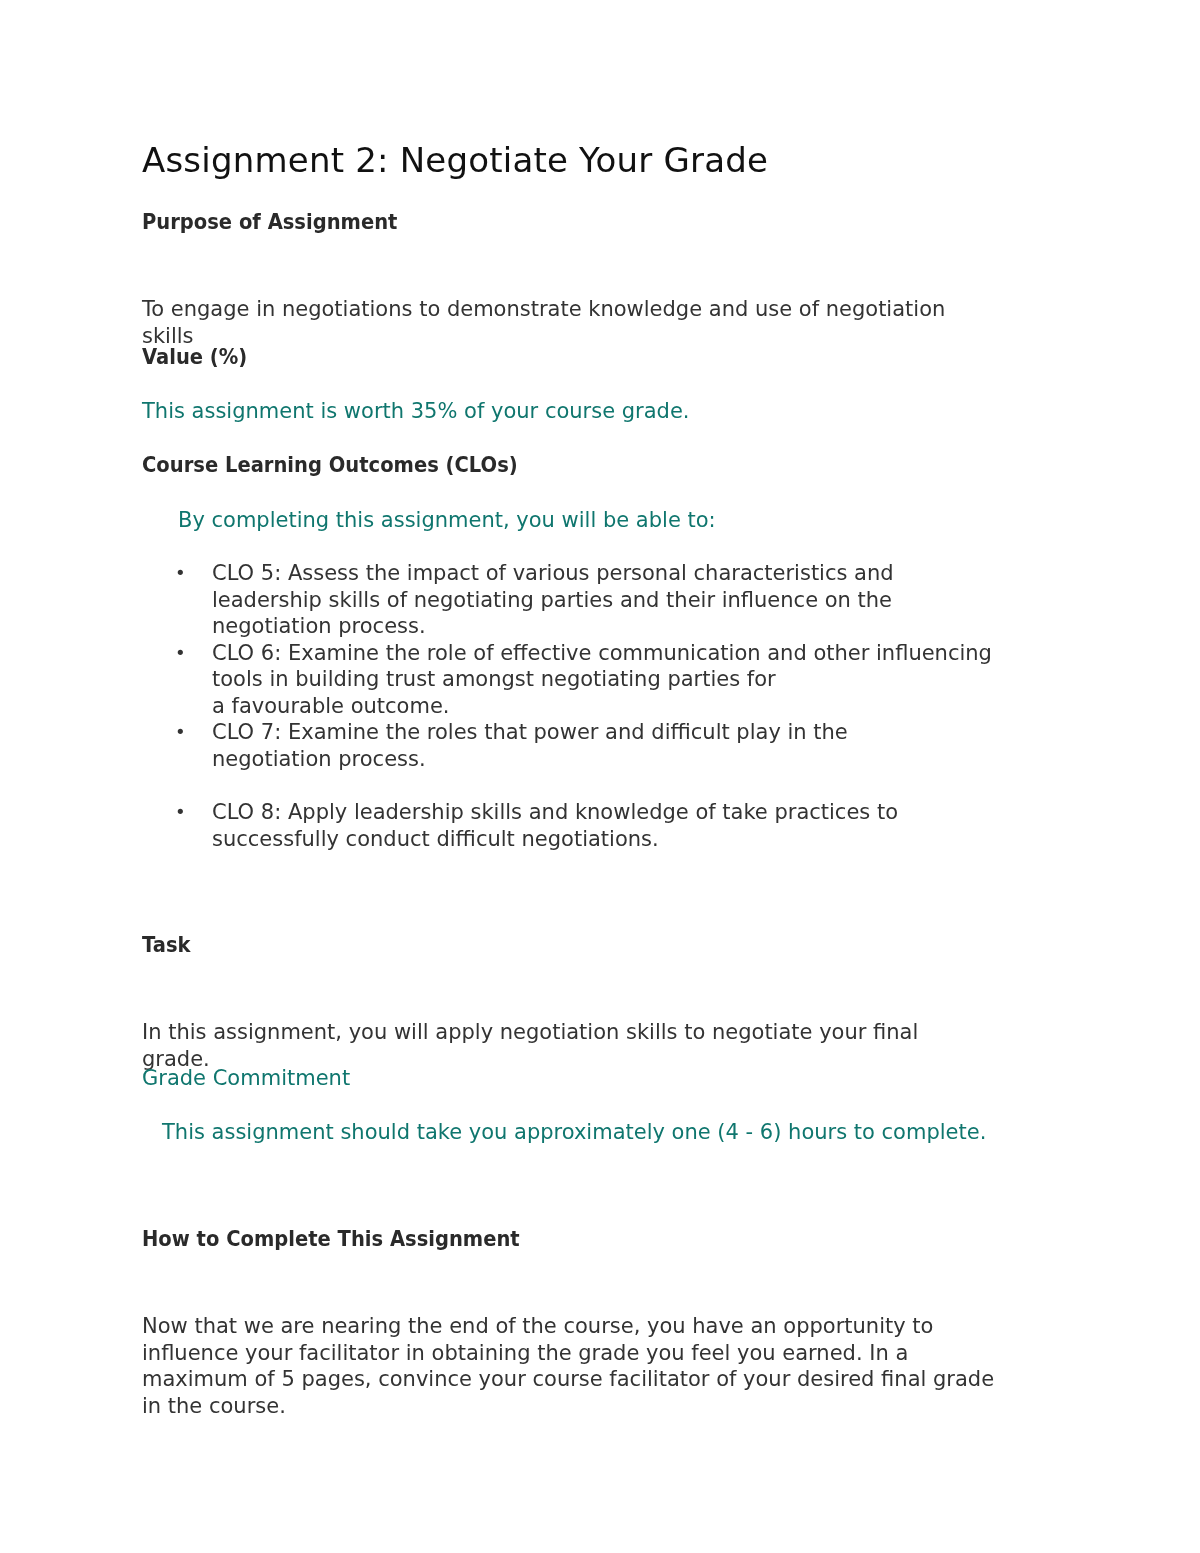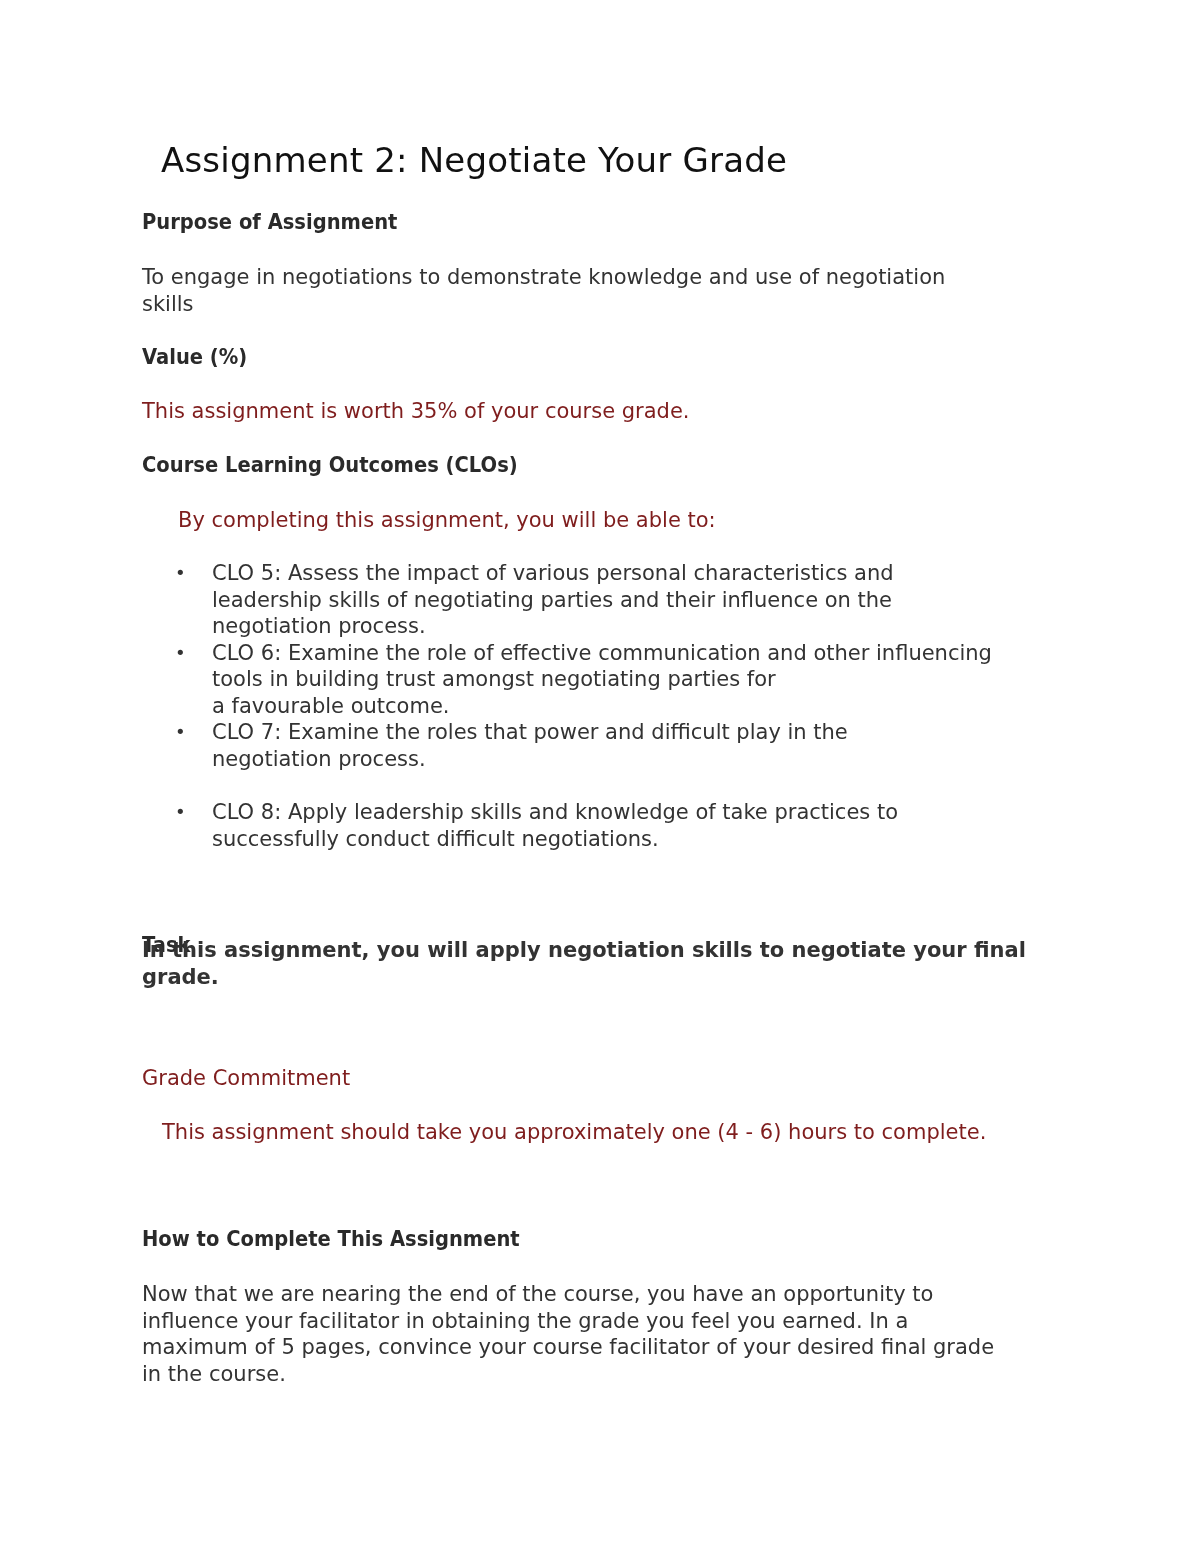--- a/index.html
+++ b/index.html
@@ -1,22 +1,22 @@
 <!DOCTYPE html>
 <html><head>
 <meta charset="utf-8">
 <style>
   html, body { margin:0; padding:0; background:#ffffff; }
   body { width:1200px; height:1553px; position:relative; overflow:hidden;
          font-family:"DejaVu Sans", sans-serif; color:#222; }
   .page { position:absolute; left:142px; top:0; width:920px; }
-  .title { position:absolute; left:0; top:140px; font-size:34px; color:#111; white-space:nowrap; letter-spacing:0.2px;margin-left:19px; }
+  .title { position:absolute; left:0; top:140px; font-size:34px; color:#111; white-space:nowrap; letter-spacing:0.2px; }
   .h { position:absolute; left:0; font-size:21px; font-weight:bold; color:#2a2a2a; white-space:nowrap; transform:scaleX(0.93); transform-origin:left; }
-  .p { position:absolute; left:0; font-size:21px; line-height:26.5px; color:#333; width:920px; }
-  .plain { position:absolute; left:0; font-size:21px; color:#7f1d1d; white-space:nowrap; }
+  .p { position:absolute; left:0; font-size:21px; line-height:26.5px; color:#333; width:920px;margin-top:32px; }
+  .plain { position:absolute; left:0; font-size:21px; color:#0f766e; white-space:nowrap; }
   ul.clo { position:absolute; left:0; top:560px; margin:0; padding:0; list-style:none; width:920px; }
   ul.clo li { position:relative; padding-left:70px; font-size:21px; line-height:26.5px; color:#333; }
   ul.clo li .bullet { position:absolute; left:33px; top:0; font-size:18px; }
   ul.clo li.gap { margin-top:27px; }
   .nb { white-space:pre-line; display:block; }
 </style>
 </head>
 <body>
 
 <div class="page">
@@ -51,21 +51,21 @@
 negotiation process.</span>
     </li>
     <li class="gap">
       <span class="bullet">•</span>
       <span class="nb">CLO 8: Apply leadership skills and knowledge of take practices to
 successfully conduct difficult negotiations.</span>
     </li>
   </ul>
 
   <div class="h" style="top:933px;">Task</div>
-  <div class="p nb" style="top:937px;font-weight:bold;">In this assignment, you will apply negotiation skills to negotiate your final
+  <div class="p nb" style="top:987px;">In this assignment, you will apply negotiation skills to negotiate your final
 grade.</div>
 
   <div class="plain" style="top:1066px;">Grade Commitment</div>
   <div class="plain" style="top:1120px;margin-left:20px;">This assignment should take you approximately one (4 - 6) hours to complete.</div>
 
   <div class="h" style="top:1227px;">How to Complete This Assignment</div>
   <div class="p nb" style="top:1281px;">Now that we are nearing the end of the course, you have an opportunity to
 influence your facilitator in obtaining the grade you feel you earned. In a
 maximum of 5 pages, convince your course facilitator of your desired final grade
 in the course.</div>

